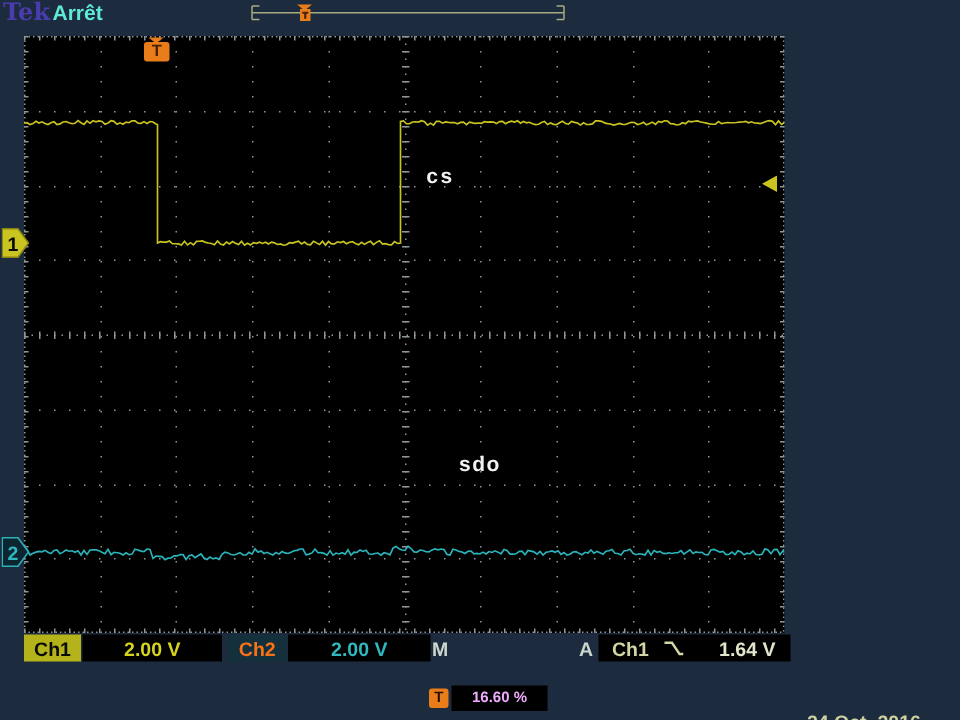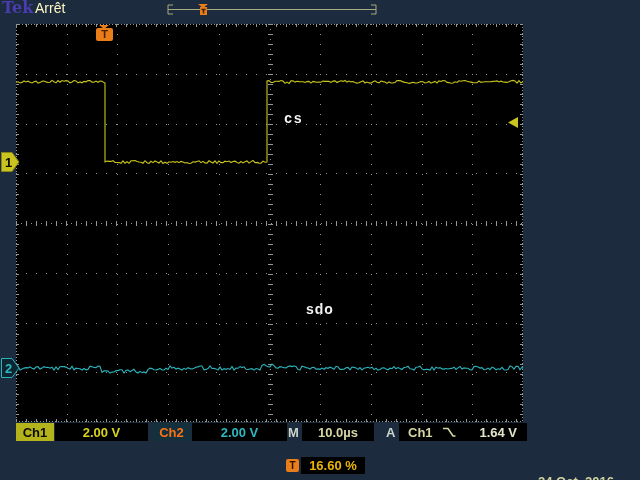--- a/index.html
+++ b/index.html
@@ -13,21 +13,21 @@
 
   
   .tek-logo{
     position:absolute;left:2px;top:-2px;
     font-family:"DejaVu Serif", serif;
     font-weight:bold;font-size:16px;color:#4a3cae;
     letter-spacing:0px;
   }
   .acq-status{
     position:absolute;left:35px;top:0px;
-    font-size:14px;font-weight:normal;color:#fef9c3;
+    font-size:14px;font-weight:bold;color:#5eead4;
   }
   .record-bar{position:absolute;left:163px;top:2px;width:218px;height:13px;}
 
   
   .graticule{
     position:absolute;left:16px;top:24px;width:507px;height:398px;
     background:#000;
   }
   .graticule svg.plot{position:absolute;left:0;top:0;}
   .trig-flag{position:absolute;left:80px;top:1px;width:17px;height:18px;}
@@ -89,21 +89,21 @@
   .trg-box .lvl{margin-left:auto;margin-right:10px;color:#e4e6cc;}
 
   
   .trigpos{position:absolute;left:286px;top:457px;height:17px;display:flex;align-items:center;}
   .trigpos .t-icon{
     width:13px;height:13px;background:#e87d1a;border-radius:2px;
     color:#2a1000;font-size:10px;font-weight:bold;text-align:center;line-height:13px;
   }
   .trigpos .t-value{
     margin-left:2px;width:64px;height:17px;background:#000;
-    color:#eab308;font-weight:bold;font-size:13px;
+    color:#f0abfc;font-weight:bold;font-size:10px;
     display:flex;align-items:center;justify-content:center;
   }
   .datetime{
     position:absolute;left:538px;top:444px;width:100px;
     color:#cfd2a0;font-size:13px;font-weight:bold;line-height:15px;
     white-space:pre;
   }
 </style>
 </head>
 <body>
@@ -179,21 +179,20 @@
     <polygon points="0.5,0.5 11,0.5 18,10 11,19.5 0.5,19.5" fill="#0c2530" stroke="#2ab4bc"></polygon>
     <text x="4" y="15" font-size="13" font-weight="bold" fill="#2fb8c0" font-family="Liberation Sans, sans-serif">2</text>
   </svg>
 
   <div class="readout-row">
     <div class="ro ch1-label">Ch1</div>
     <div class="ro ch1-value">2.00 V</div>
     <div class="ro ch2-label">Ch2</div>
     <div class="ro ch2-value">2.00 V</div>
     <div class="ro tb-label">M</div>
-    <div class="ro tb-value">10.0µs</div>
     <div class="ro trg-mode">A</div>
     <div class="ro trg-box">
       <span class="src">Ch1</span>
       <span class="slope">
         <svg width="16" height="12">
           <path d="M2,2.5 H7 L12,10 H14.5" stroke="#d4d6a4" stroke-width="1.6" fill="none"></path>
         </svg>
       </span>
       <span class="lvl">1.64 V</span>
     </div>

